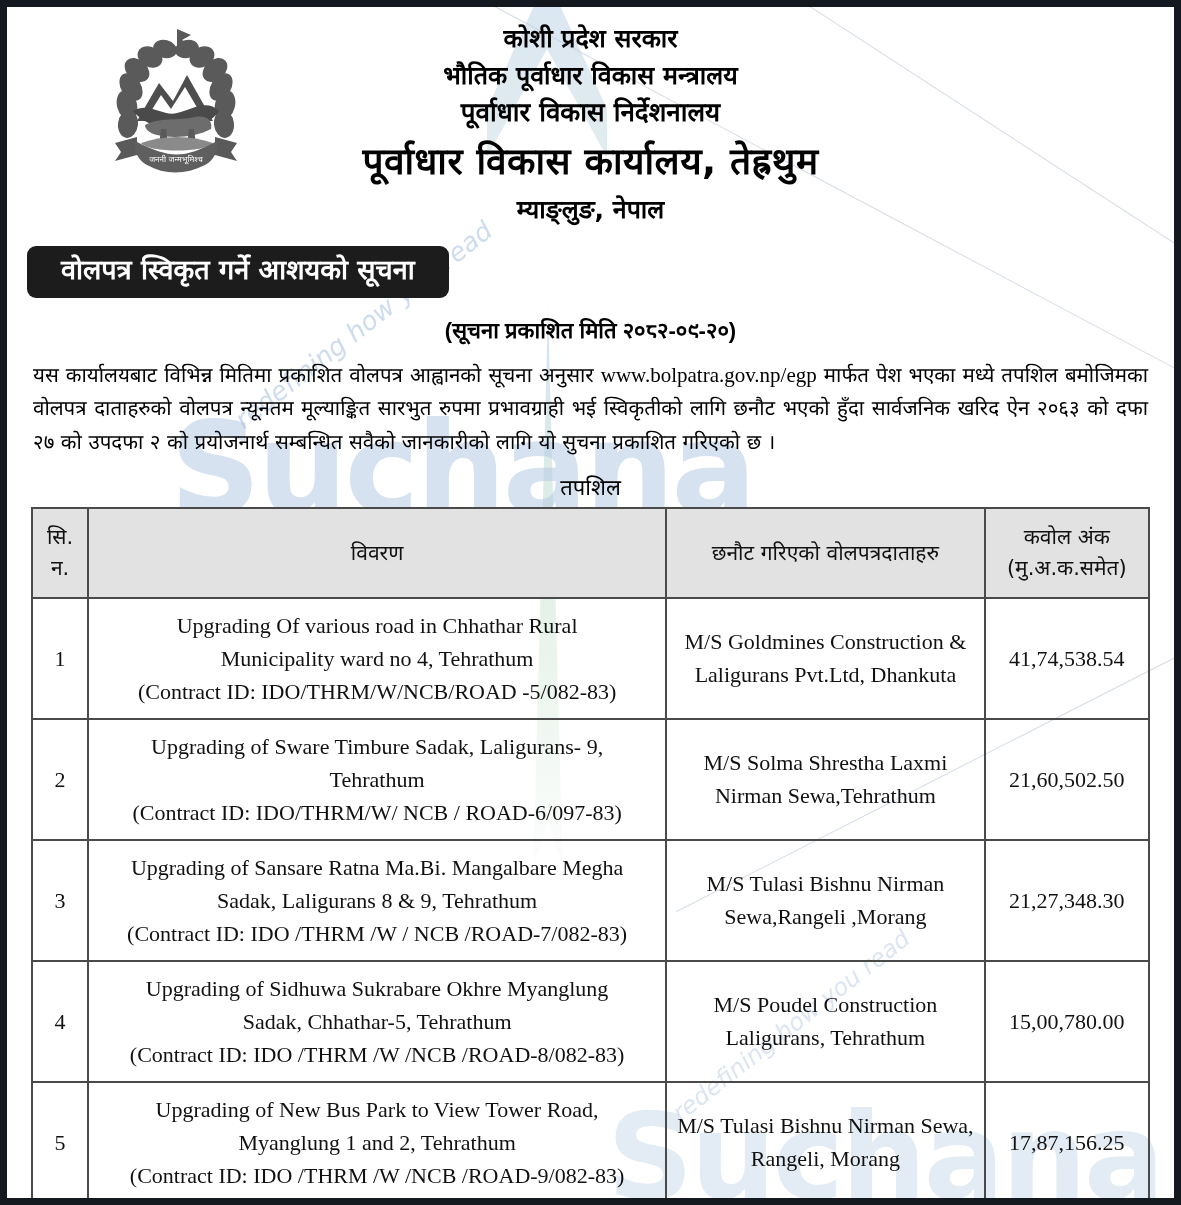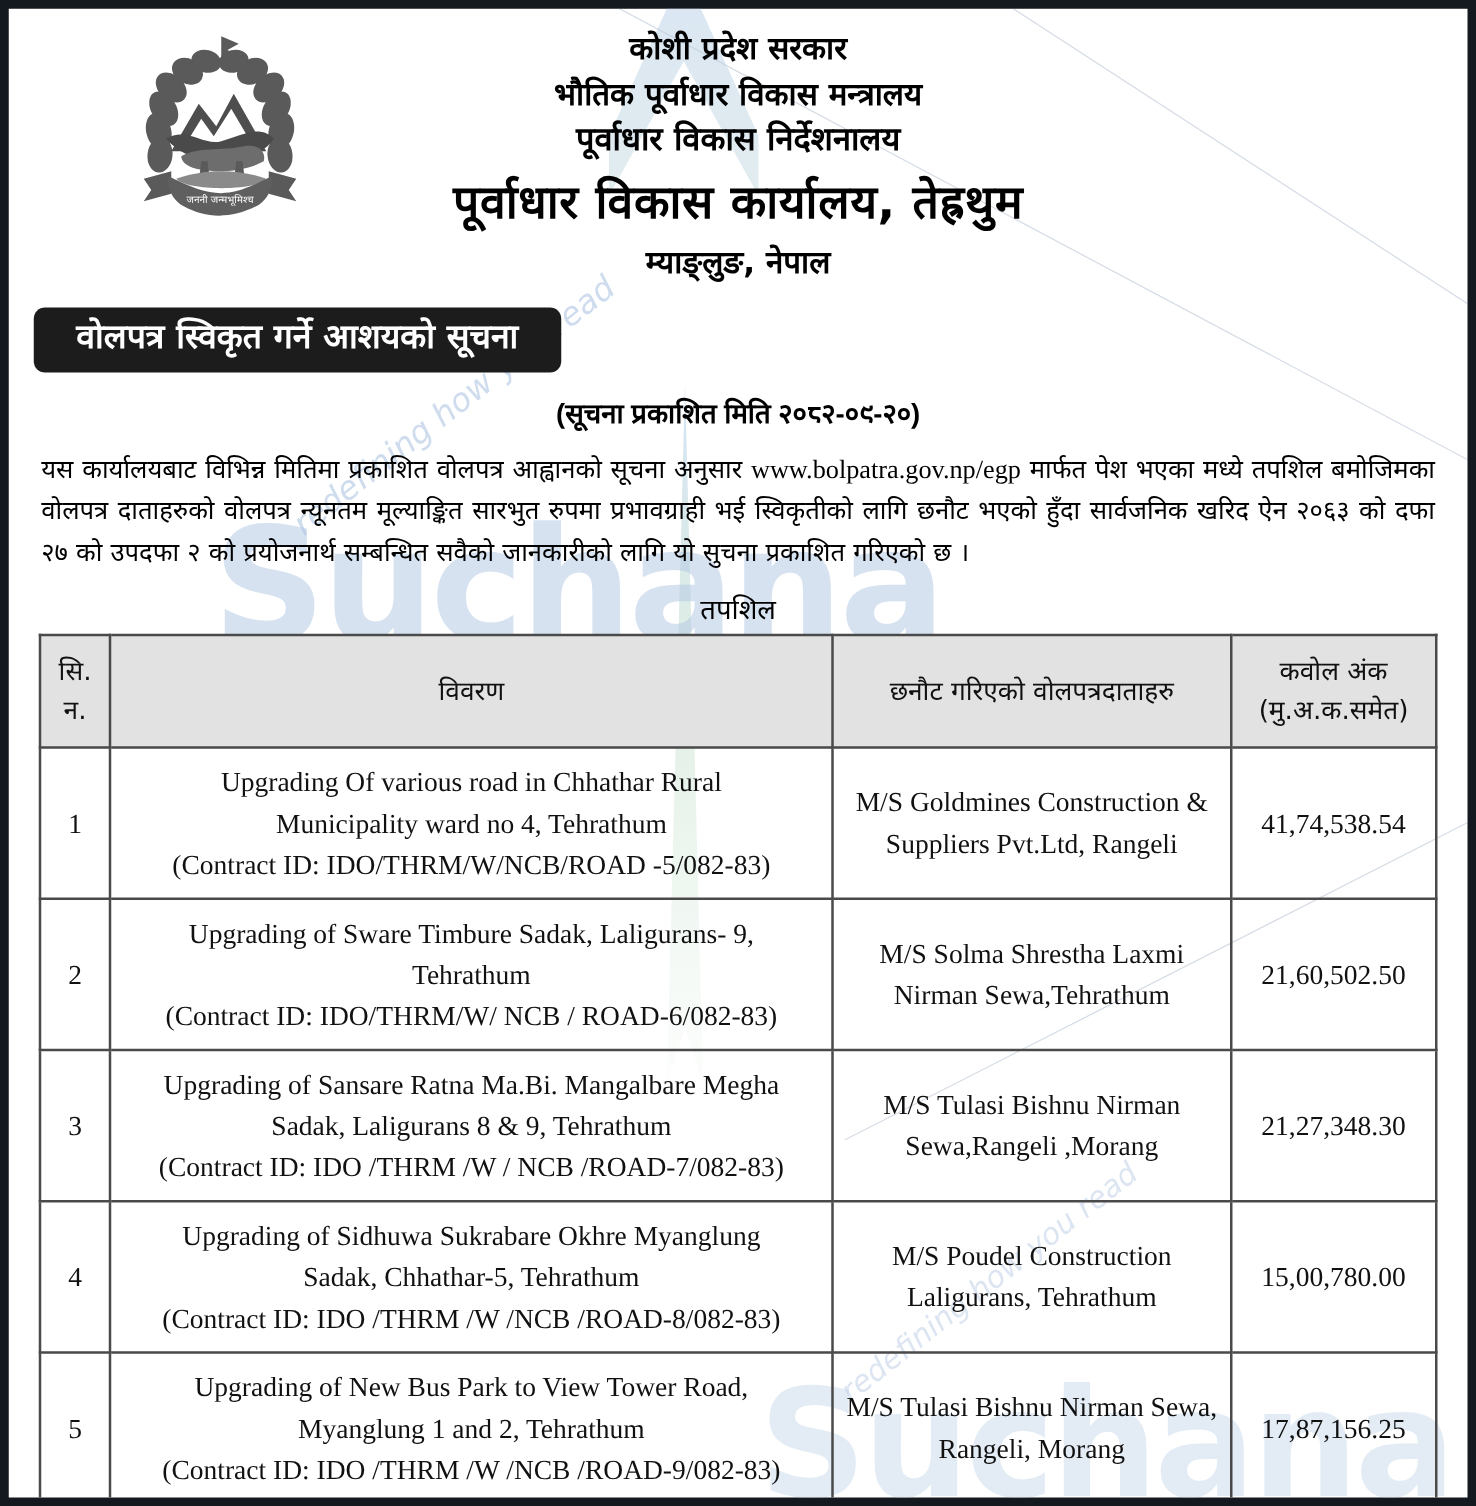--- a/index.html
+++ b/index.html
@@ -341,30 +341,30 @@
       <tbody>
         <tr>
           <td class="c-sn">1</td>
           <td class="c-desc">
             <span class="dline">Upgrading Of various road in Chhathar Rural</span>
             <span class="dline">Municipality ward no 4, Tehrathum</span>
             <span class="dline">(Contract ID: IDO/THRM/W/NCB/ROAD -5/082-83)</span>
           </td>
           <td class="c-bid">
             <span class="dline">M/S Goldmines Construction &amp;</span>
-            <span class="dline">Suppliers Pvt.Ltd, Rangeli</span>
+            <span class="dline">Laligurans Pvt.Ltd, Dhankuta</span>
           </td>
           <td class="c-amt">41,74,538.54</td>
         </tr>
         <tr>
           <td class="c-sn">2</td>
           <td class="c-desc">
             <span class="dline">Upgrading of Sware Timbure Sadak, Laligurans- 9,</span>
             <span class="dline">Tehrathum</span>
-            <span class="dline">(Contract ID: IDO/THRM/W/ NCB / ROAD-6/082-83)</span>
+            <span class="dline">(Contract ID: IDO/THRM/W/ NCB / ROAD-6/097-83)</span>
           </td>
           <td class="c-bid">
             <span class="dline">M/S Solma Shrestha Laxmi</span>
             <span class="dline">Nirman Sewa,Tehrathum</span>
           </td>
           <td class="c-amt">21,60,502.50</td>
         </tr>
         <tr>
           <td class="c-sn">3</td>
           <td class="c-desc">

